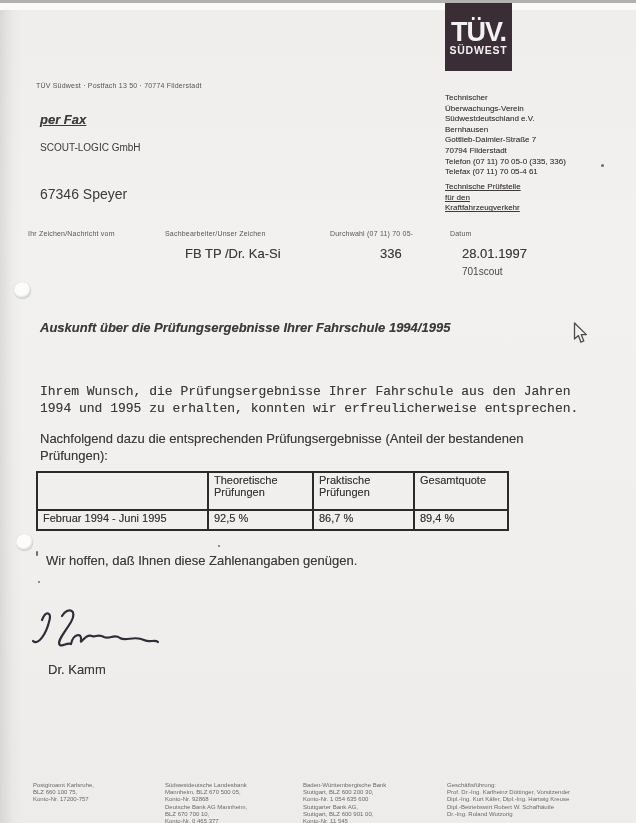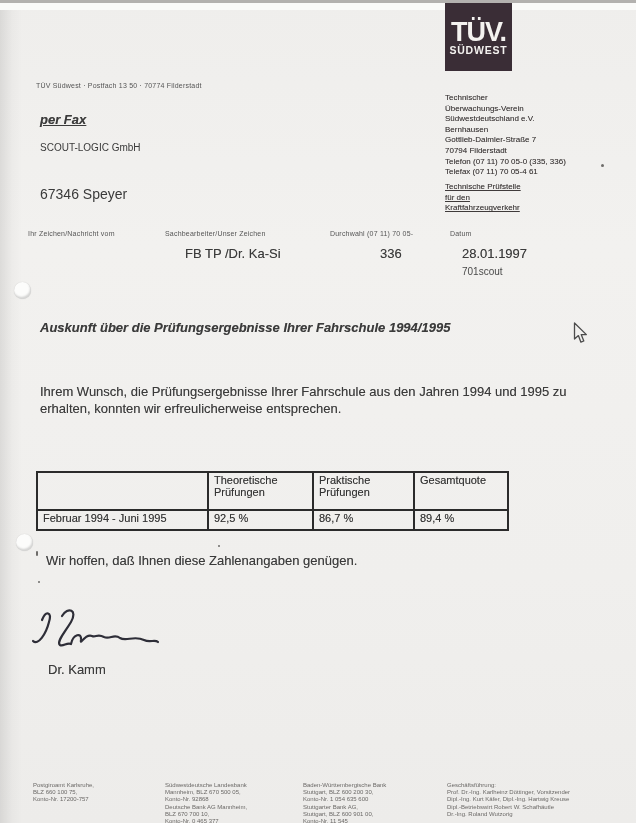--- a/index.html
+++ b/index.html
@@ -79,21 +79,22 @@
   <div class="abs tiny" style="left:165px;top:230px;">Sachbearbeiter/Unser Zeichen</div>
   <div class="abs tiny" style="left:330px;top:230px;">Durchwahl (07 11) 70 05-</div>
   <div class="abs tiny" style="left:450px;top:230px;">Datum</div>
 
   <div class="abs body-text" style="left:185px;top:246px;">FB TP /Dr. Ka-Si</div>
   <div class="abs body-text" style="left:380px;top:246px;">336</div>
   <div class="abs body-text" style="left:462px;top:246px;">28.01.1997</div>
   <div class="abs" style="left:462px;top:266px;font-size:10px;color:#4a4a4a;">701scout</div>
 
   <div class="abs body-text bold" style="left:40px;top:320px;width:560px;">Auskunft über die Prüfungsergebnisse Ihrer Fahrschule 1994/1995</div>
-  <div class="abs body-text" style="left:40px;top:384px;width:548px;">Ihrem Wunsch, die Prüfungsergebnisse Ihrer Fahrschule aus den Jahren 1994 und 1995 zu erhalten, konnten wir erfreulicherweise entsprechen.</div>
+  <div class="abs body-text" style="left:40px;top:384px;width:548px;font-family:Liberation Mono, monospace;">Ihrem Wunsch, die Prüfungsergebnisse Ihrer Fahrschule aus den Jahren 1994 und 1995 zu erhalten, konnten wir erfreulicherweise entsprechen.</div>
+  <div class="abs body-text" style="left:40px;top:431px;width:545px;">Nachfolgend dazu die entsprechenden Prüfungsergebnisse (Anteil der bestandenen Prüfungen):</div>
 
   <table class="rtable abs" style="left:36px;top:471px;width:471px;">
     <colgroup>
       <col style="width:171px">
         <col style="width:105px">
         <col style="width:101px">
         <col style="width:94px">
     </colgroup>
     <thead>
       <tr>

